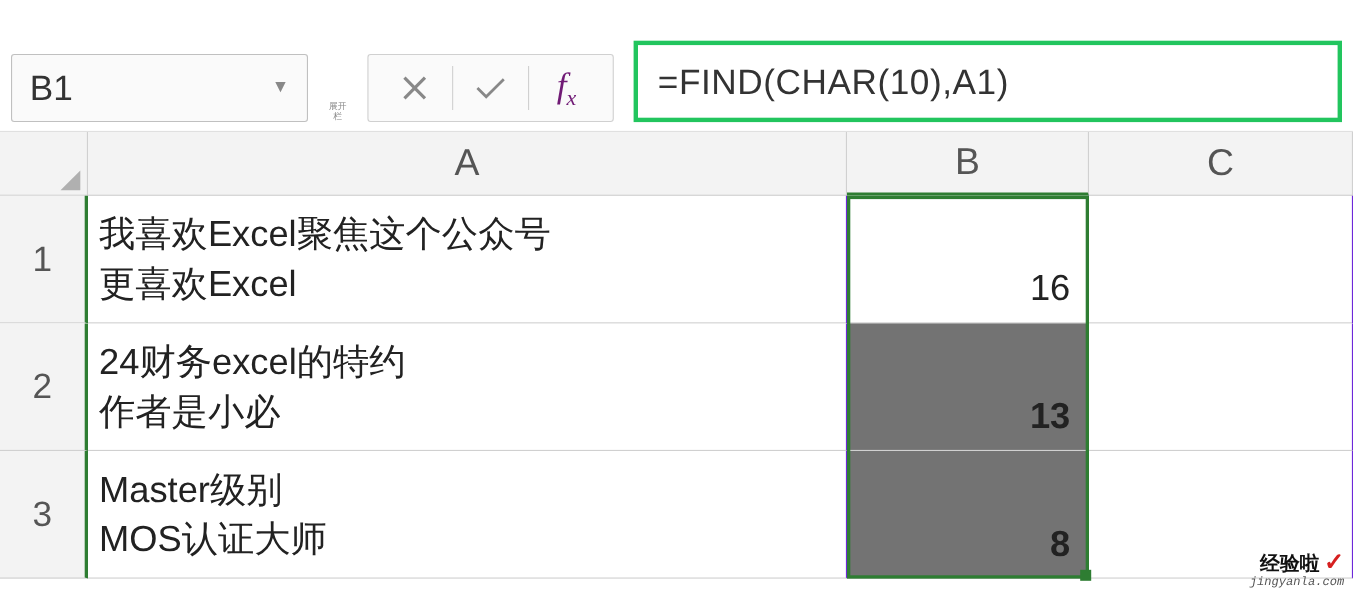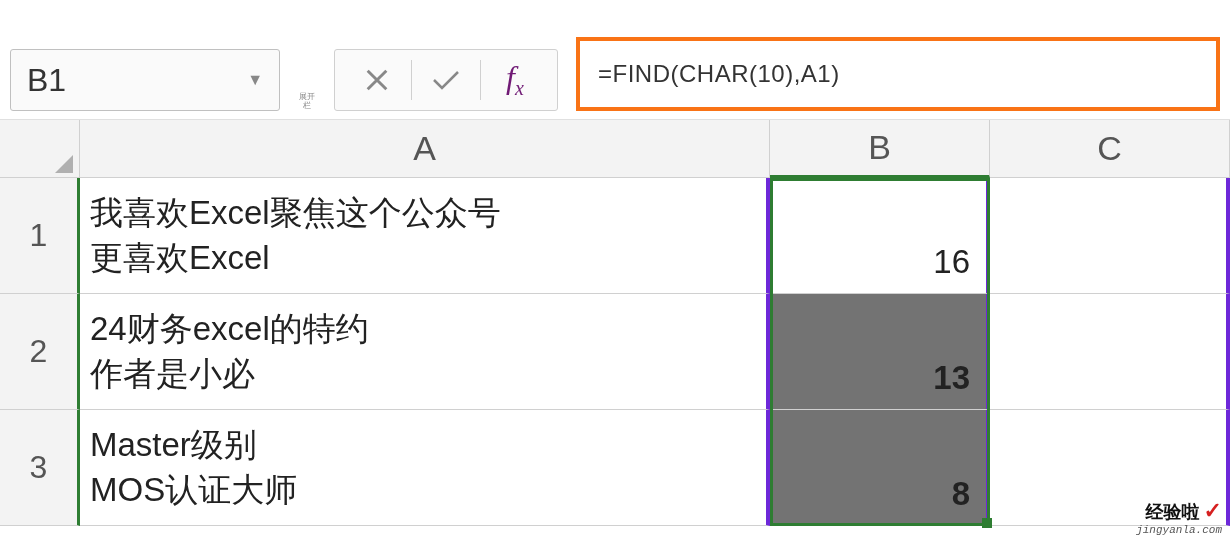--- a/index.html
+++ b/index.html
@@ -81,25 +81,25 @@
       font-size: 32px;
       color: #701a75;
     }
     .fx-btn sub {
       font-size: 20px;
       vertical-align: sub;
     }
     .formula-input {
       flex: 1;
       height: 74px;
-      border: 4px solid #f97316;
+      border: 4px solid #22c55e;
       display: flex;
       align-items: center;
       padding: 0 18px;
-      font-size: 24px;
+      font-size: 32px;
       color: #333;
       background: #ffffff;
       letter-spacing: 0.5px;
     }
     .grid-area {
       position: relative;
     }
     .col-headers {
       display: flex;
       height: 58px;
@@ -146,21 +146,21 @@
       display: flex;
       align-items: center;
       justify-content: center;
       font-size: 32px;
       color: #555;
     }
     .row-header.active-row {
       border-right: 3px solid #2e7d32;
     }
     .cell {
-      border-right: 4px solid #6d28d9;
+      border-right: 1px solid #6d28d9;
       border-bottom: 1px solid #d0d0d0;
       font-size: 33px;
       color: #222;
       padding: 4px 10px;
       display: flex;
       flex-direction: column;
       justify-content: center;
       line-height: 1.35;
     }
     .cell-a { width: 690px; }

